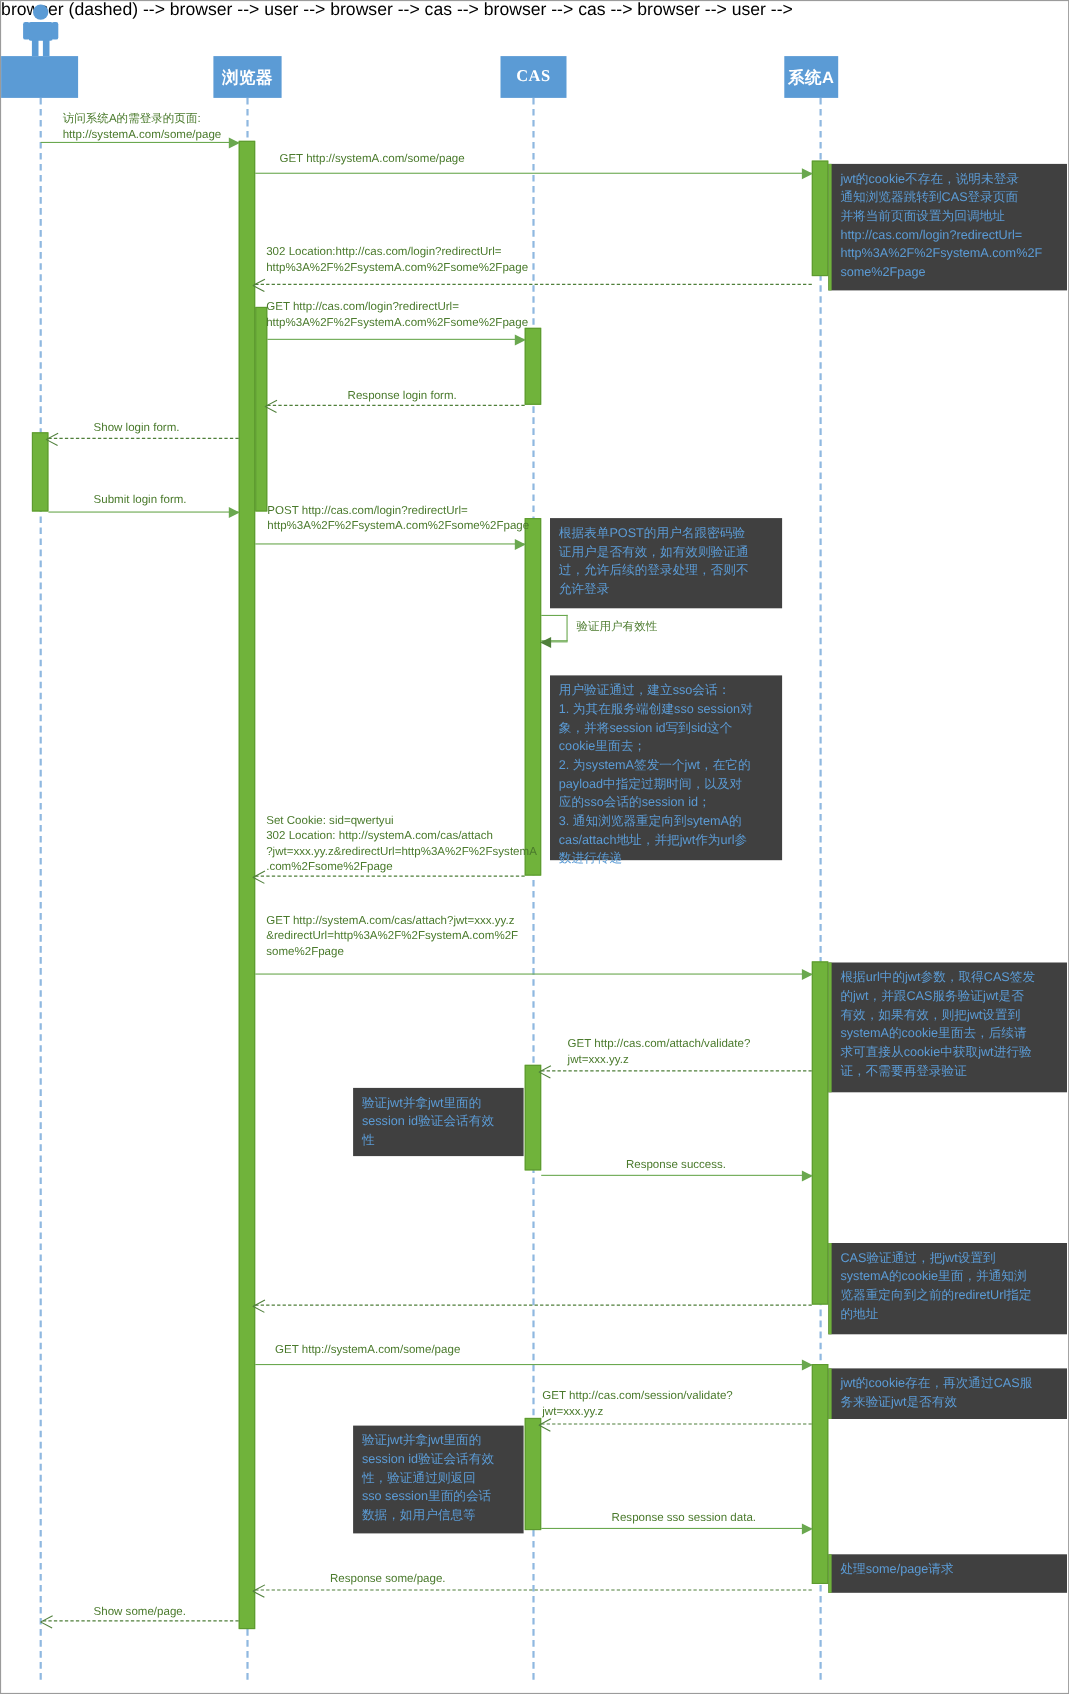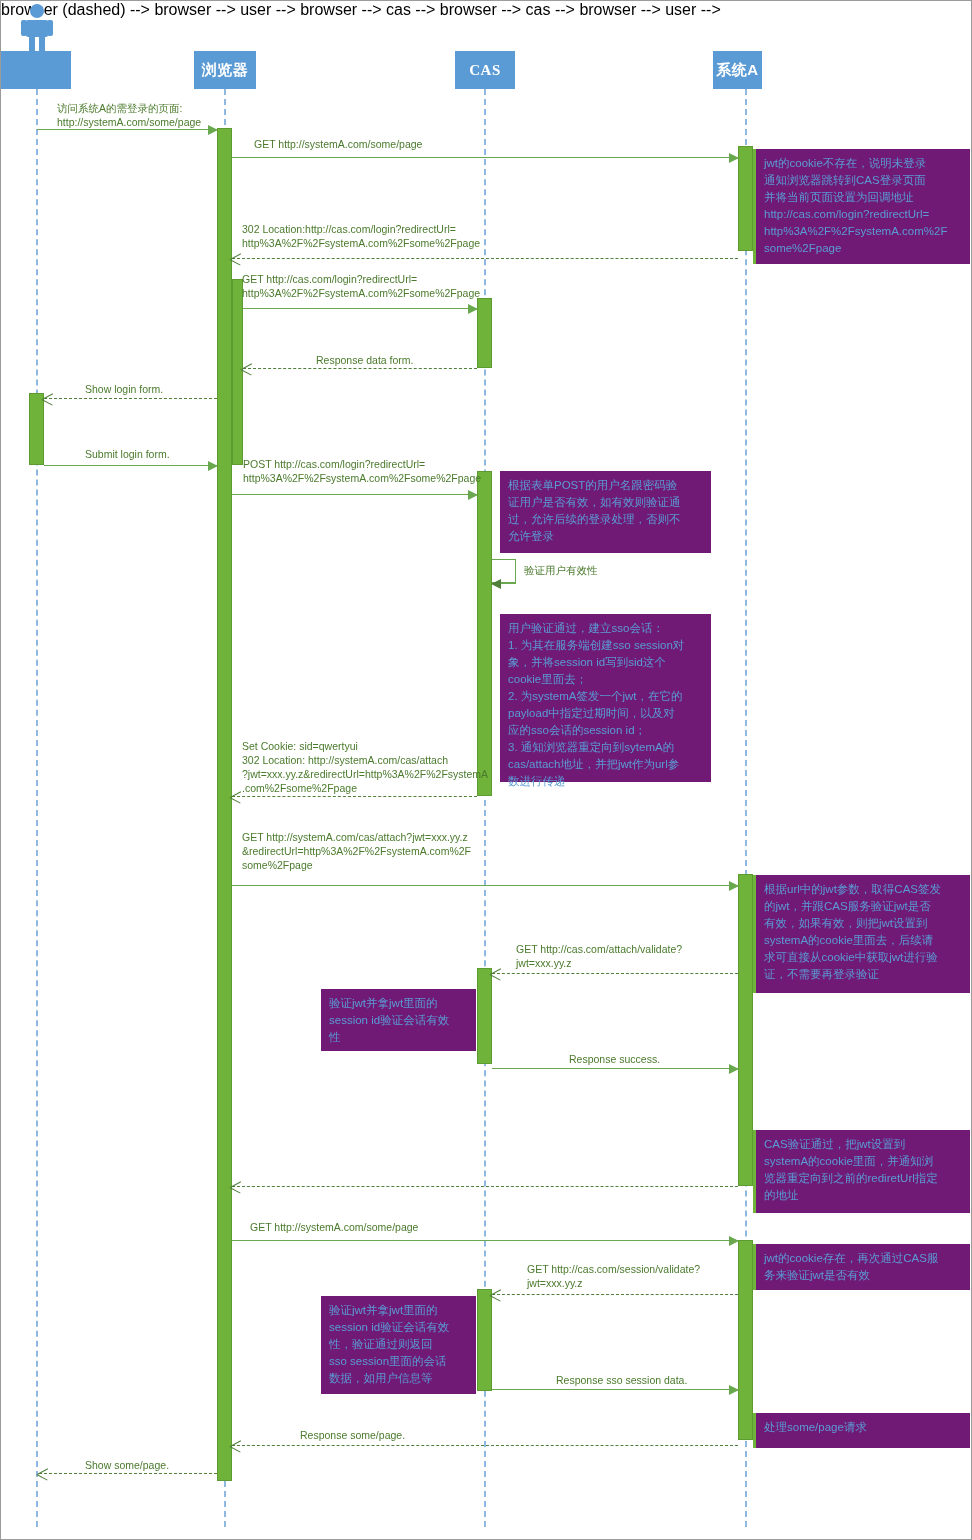--- a/index.html
+++ b/index.html
@@ -69,21 +69,21 @@
   .mlabel{
     position:absolute;
     font-size:10.5px;
     color:#4a7a2c;
     line-height:14px;
     white-space:pre-line;
   }
   
   .note{
     position:absolute;
-    background:#701a75;
+    background:#404040;
     color:#5b9bd5;
     font-size:11.5px;
     line-height:17px;
     padding:6px 8px;
     box-sizing:border-box;
     white-space:pre-line;
   }
   .note.edge{border-left:3px solid #70b33b;}
   
   .selfbox{
@@ -220,21 +220,21 @@
   </div>
 
   
   <div class="mlabel" style="left:241px;top:271px;width:480px;">GET http://cas.com/login?redirectUrl=
 http%3A%2F%2FsystemA.com%2Fsome%2Fpage</div>
   <div class="msg solid" style="left:242px;top:307px;width:234px;">
     <span class="arrow right"></span>
   </div>
 
    browser --&gt;
-  <div class="mlabel" style="left:315px;top:352px;width:180px;">Response data form.</div>
+  <div class="mlabel" style="left:315px;top:352px;width:180px;">Response login form.</div>
   <div class="msg dashed" style="left:242px;top:367px;width:234px;">
     <span class="arrow openleft"></span>
   </div>
 
    user --&gt;
   <div class="mlabel" style="left:84px;top:381px;width:180px;">Show login form.</div>
   <div class="msg dashed" style="left:43px;top:397px;width:173px;">
     <span class="arrow openleft"></span>
   </div>
 
@@ -293,21 +293,21 @@
     <span class="arrow openleft"></span>
   </div>
 
   
   <div class="mlabel" style="left:249px;top:1219px;width:400px;">GET http://systemA.com/some/page</div>
   <div class="msg solid" style="left:231px;top:1239px;width:506px;">
     <span class="arrow right"></span>
   </div>
 
    cas --&gt;
-  <div class="mlabel" style="left:526px;top:1261px;width:300px;">GET http://cas.com/session/validate?
+  <div class="mlabel" style="left:492px;top:1261px;width:300px;">GET http://cas.com/session/validate?
 jwt=xxx.yy.z</div>
   <div class="msg dashed" style="left:491px;top:1293px;width:246px;">
     <span class="arrow openleft"></span>
   </div>
 
   
   <div class="mlabel" style="left:555px;top:1372px;width:240px;">Response sso session data.</div>
   <div class="msg solid" style="left:491px;top:1388px;width:246px;">
     <span class="arrow right"></span>
   </div>

